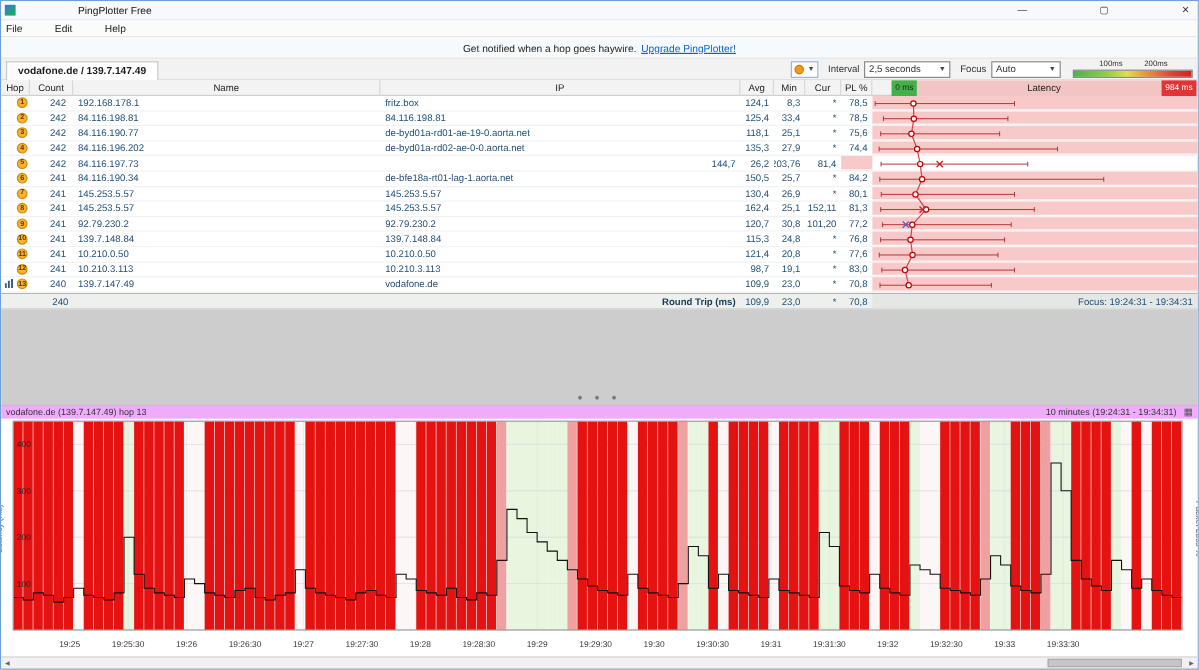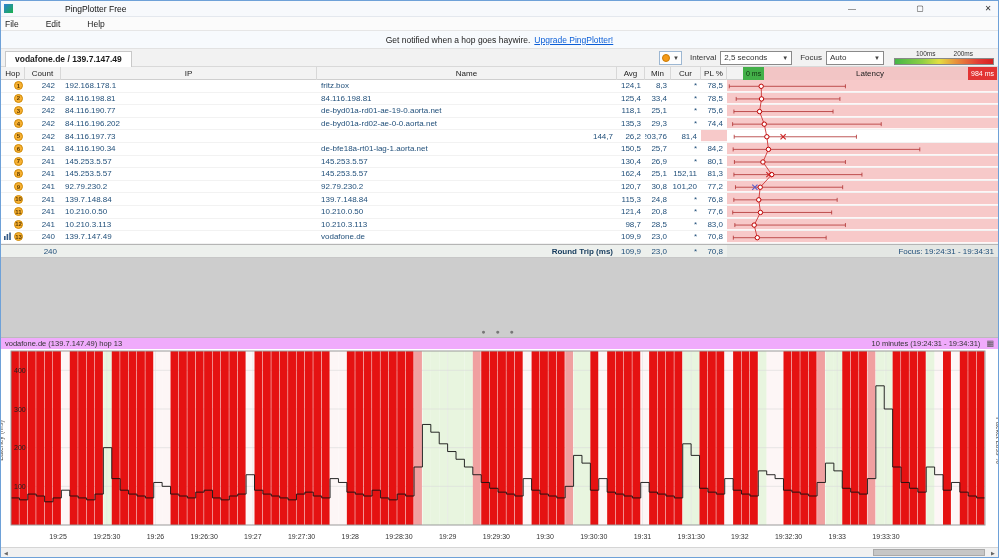--- a/index.html
+++ b/index.html
@@ -128,22 +128,22 @@
         <span>100ms</span>
         <span>200ms</span>
       </div>
       <div class="legendbar"></div>
     </div>
   </div>
 
   <div class="thead grid">
     <div class="hc">Hop</div>
     <div class="hc">Count</div>
+    <div class="hc">Name</div>
     <div class="hc">IP</div>
-    <div class="hc">Name</div>
     <div class="hc">Avg</div>
     <div class="hc">Min</div>
     <div class="hc">Cur</div>
     <div class="hc">PL %</div>
     <div class="hc lat">
       <span class="chip0">0 ms</span>
       <span>Latency</span>
       <span class="chipmax">984 ms</span>
     </div>
   </div>
@@ -189,21 +189,21 @@
         <div class="c latcell"></div>
       </div>
       <div class="trow grid">
         <div class="c hop">
           <span class="badge">4</span>
         </div>
         <div class="c count">242</div>
         <div class="c ip">84.116.196.202</div>
         <div class="c name">de-byd01a-rd02-ae-0-0.aorta.net</div>
         <div class="c num">135,3</div>
-        <div class="c num">29,3</div>
+        <div class="c num">27,9</div>
         <div class="c num">*</div>
         <div class="c num">74,4</div>
         <div class="c latcell"></div>
       </div>
       <div class="trow grid">
         <div class="c hop">
           <span class="badge">5</span>
         </div>
         <div class="c count">242</div>
         <div class="c ip">84.116.197.73</div>
@@ -292,21 +292,21 @@
         <div class="c latcell"></div>
       </div>
       <div class="trow grid">
         <div class="c hop">
           <span class="badge">12</span>
         </div>
         <div class="c count">241</div>
         <div class="c ip">10.210.3.113</div>
         <div class="c name">10.210.3.113</div>
         <div class="c num">98,7</div>
-        <div class="c num">28,5</div>
+        <div class="c num">19,1</div>
         <div class="c num">*</div>
         <div class="c num">83,0</div>
         <div class="c latcell"></div>
       </div>
       <div class="trow grid">
         <div class="c hop">
           <span class="gicon"><svg width="8" height="8" viewBox="0 0 8 8">
               <rect x="0" y="4" width="1.6" height="4" fill="#345a86"></rect>
               <rect x="2.6" y="2" width="1.6" height="6" fill="#345a86"></rect>
               <rect x="5.2" y="0.5" width="1.6" height="7.5" fill="#345a86"></rect>

